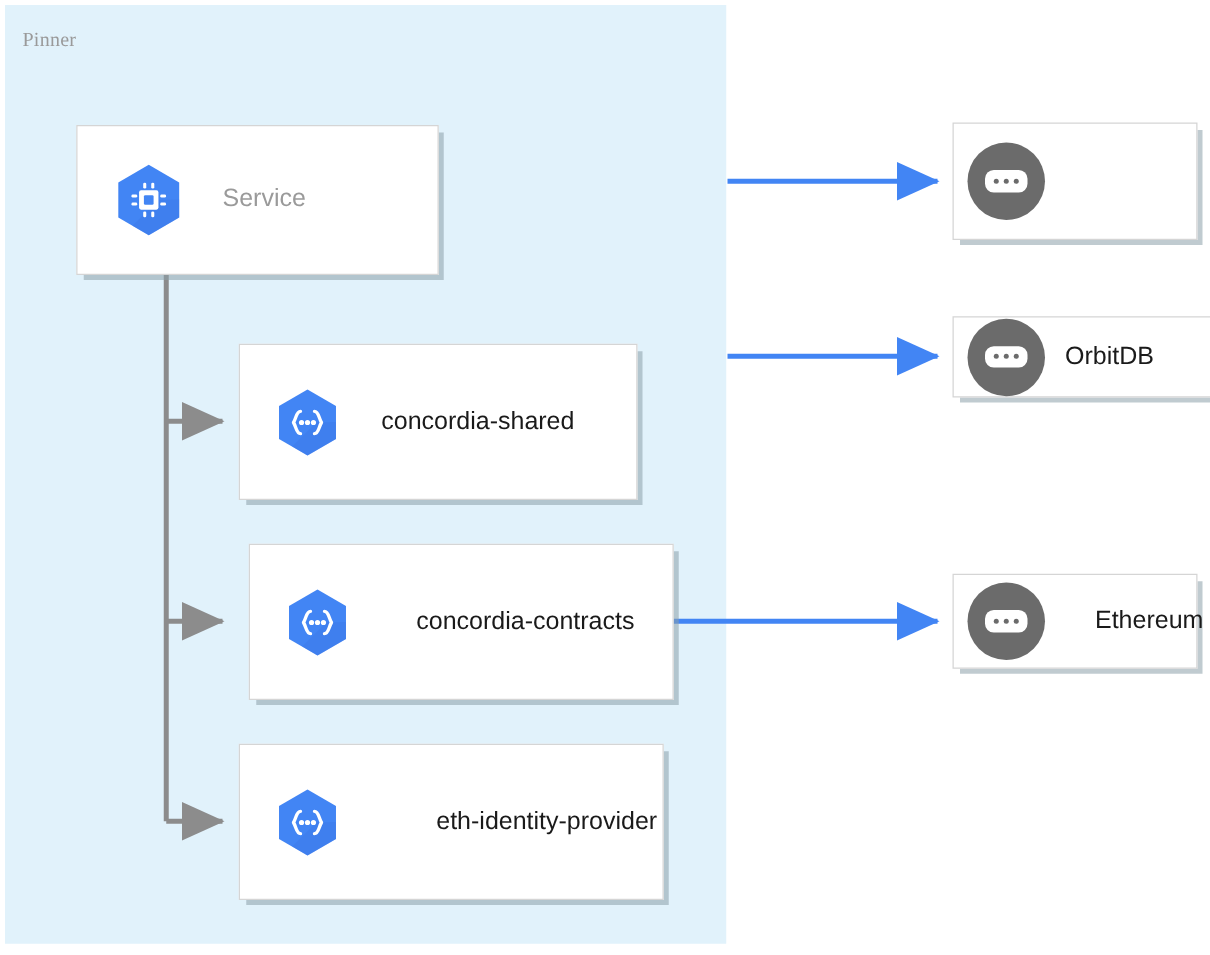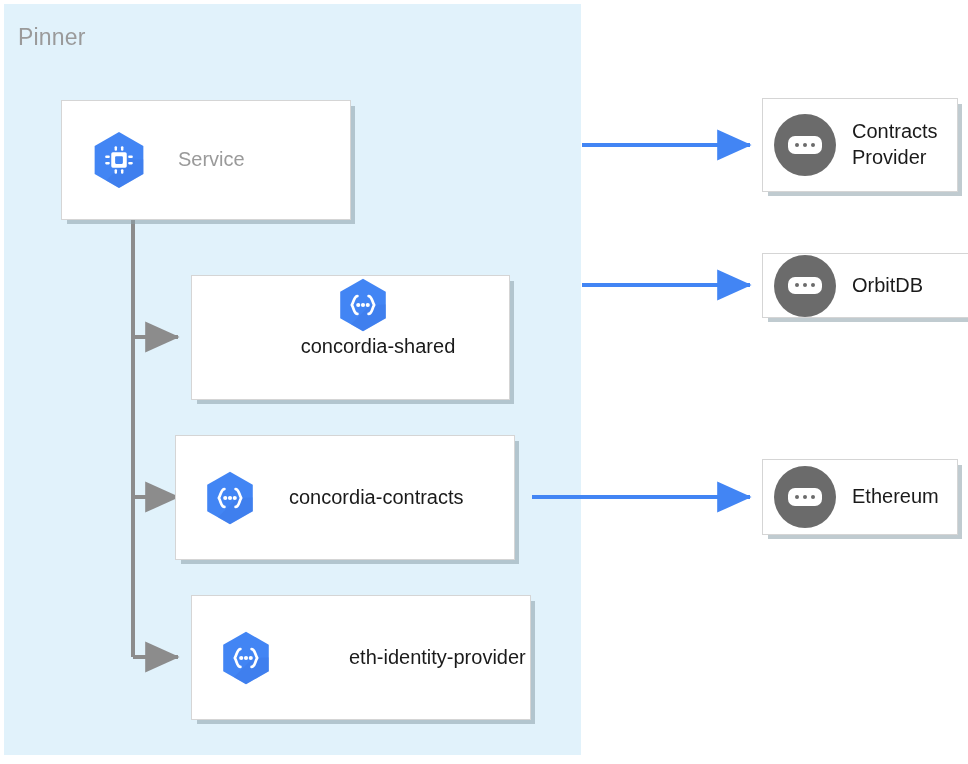--- a/index.html
+++ b/index.html
@@ -21,24 +21,25 @@
   }
 
   
   .zone {
     position: absolute;
     background: #e1f2fb;
     box-sizing: border-box;
   }
   .zone-title {
     position: absolute;
-    font-size: 23px;
+    font-size: 16px;
     color: #9a9a9a;
     letter-spacing: 0.2px;
     white-space: nowrap;
+    font-family: Liberation Serif, serif;
   }
 
   
   .node {
     position: absolute;
     box-sizing: border-box;
     background: #ffffff;
     border: 1px solid #d5d5d5;
     display: flex;
     align-items: center;
@@ -155,39 +156,39 @@
               <rect x="29.8" y="36.3" width="2.2" height="4.2" rx="1"></rect>
               <rect x="15.5" y="24" width="4.2" height="2.2" rx="1"></rect>
               <rect x="15.5" y="29.8" width="4.2" height="2.2" rx="1"></rect>
               <rect x="36.3" y="24" width="4.2" height="2.2" rx="1"></rect>
               <rect x="36.3" y="29.8" width="4.2" height="2.2" rx="1"></rect>
             </g>
           </svg>
         </span>
         <span class="node-label muted" style="margin-left: 28px;">Service</span>
       </div>
-      <div class="node" style="left: 191px; top: 275px; width: 319px; height: 125px; padding-left: 25px; flex-direction: column;">
+      <div class="node" style="left: 191px; top: 275px; width: 319px; height: 125px; padding-left: 25px;">
         <span class="hex-icon">
           <svg width="58" height="58" viewBox="0 0 56 56">
             <polygon points="28,2.6 50,15.3 50,40.7 28,53.4 6,40.7 6,15.3" fill="#4285f4"></polygon>
             <path d="M50,27.6 L50,40.7 L28,53.4 L16.3,46.6 L34.8,28 Z" fill="#3b78e7" opacity="0.45"></path>
             <g fill="none" stroke="#fff" stroke-width="2.6" stroke-linecap="round" stroke-linejoin="round">
               <path d="M22.6,19.4 C19.4,19.4 19.4,24.4 17.2,28 C19.4,31.6 19.4,36.6 22.6,36.6"></path>
               <path d="M33.4,19.4 C36.6,19.4 36.6,24.4 38.8,28 C36.6,31.6 36.6,36.6 33.4,36.6"></path>
             </g>
             <g fill="#fff">
               <circle cx="23.4" cy="28" r="2"></circle>
               <circle cx="28" cy="28" r="2"></circle>
               <circle cx="32.6" cy="28" r="2"></circle>
             </g>
           </svg>
         </span>
         <span class="node-label" style="margin-left: 30px;">concordia-shared</span>
       </div>
-      <div class="node" style="left: 175px; top: 435px; width: 340px; height: 125px; padding-left: 25px;">
+      <div class="node" style="left: 199px; top: 435px; width: 340px; height: 125px; padding-left: 25px; gap: 20px;">
         <span class="hex-icon">
           <svg width="58" height="58" viewBox="0 0 56 56">
             <polygon points="28,2.6 50,15.3 50,40.7 28,53.4 6,40.7 6,15.3" fill="#4285f4"></polygon>
             <path d="M50,27.6 L50,40.7 L28,53.4 L16.3,46.6 L34.8,28 Z" fill="#3b78e7" opacity="0.45"></path>
             <g fill="none" stroke="#fff" stroke-width="2.6" stroke-linecap="round" stroke-linejoin="round">
               <path d="M22.6,19.4 C19.4,19.4 19.4,24.4 17.2,28 C19.4,31.6 19.4,36.6 22.6,36.6"></path>
               <path d="M33.4,19.4 C36.6,19.4 36.6,24.4 38.8,28 C36.6,31.6 36.6,36.6 33.4,36.6"></path>
             </g>
             <g fill="#fff">
               <circle cx="23.4" cy="28" r="2"></circle>
@@ -217,34 +218,32 @@
         <span class="node-label" style="margin-left: 30px;">eth-identity-provider</span>
       </div>
       <div class="node" style="left: 762px; top: 98px; width: 196px; height: 94px; padding-left: 11px;">
         <span class="circle-icon" style="width: 62px; height: 62px; background: rgb(107, 107, 107);">
           <span class="pill">
             <i style="background: rgb(107, 107, 107);"></i>
             <i style="background: rgb(107, 107, 107);"></i>
             <i style="background: rgb(107, 107, 107);"></i>
           </span>
         </span>
-        <span class="node-label" style="margin-left: 16px;">Contracts
-Provider</span>
       </div>
       <div class="node" style="left: 762px; top: 253px; width: 220px; height: 65px; padding-left: 11px;">
         <span class="circle-icon" style="width: 62px; height: 62px; background: rgb(107, 107, 107);">
           <span class="pill">
             <i style="background: rgb(107, 107, 107);"></i>
             <i style="background: rgb(107, 107, 107);"></i>
             <i style="background: rgb(107, 107, 107);"></i>
           </span>
         </span>
         <span class="node-label" style="margin-left: 16px;">OrbitDB</span>
       </div>
-      <div class="node" style="left: 762px; top: 459px; width: 196px; height: 76px; padding-left: 11px;">
+      <div class="node" style="left: 762px; top: 459px; width: 196px; height: 76px; padding-left: 11px; gap: 24px;">
         <span class="circle-icon" style="width: 62px; height: 62px; background: rgb(107, 107, 107);">
           <span class="pill">
             <i style="background: rgb(107, 107, 107);"></i>
             <i style="background: rgb(107, 107, 107);"></i>
             <i style="background: rgb(107, 107, 107);"></i>
           </span>
         </span>
         <span class="node-label" style="margin-left: 16px;">Ethereum</span>
       </div>
     </div>

